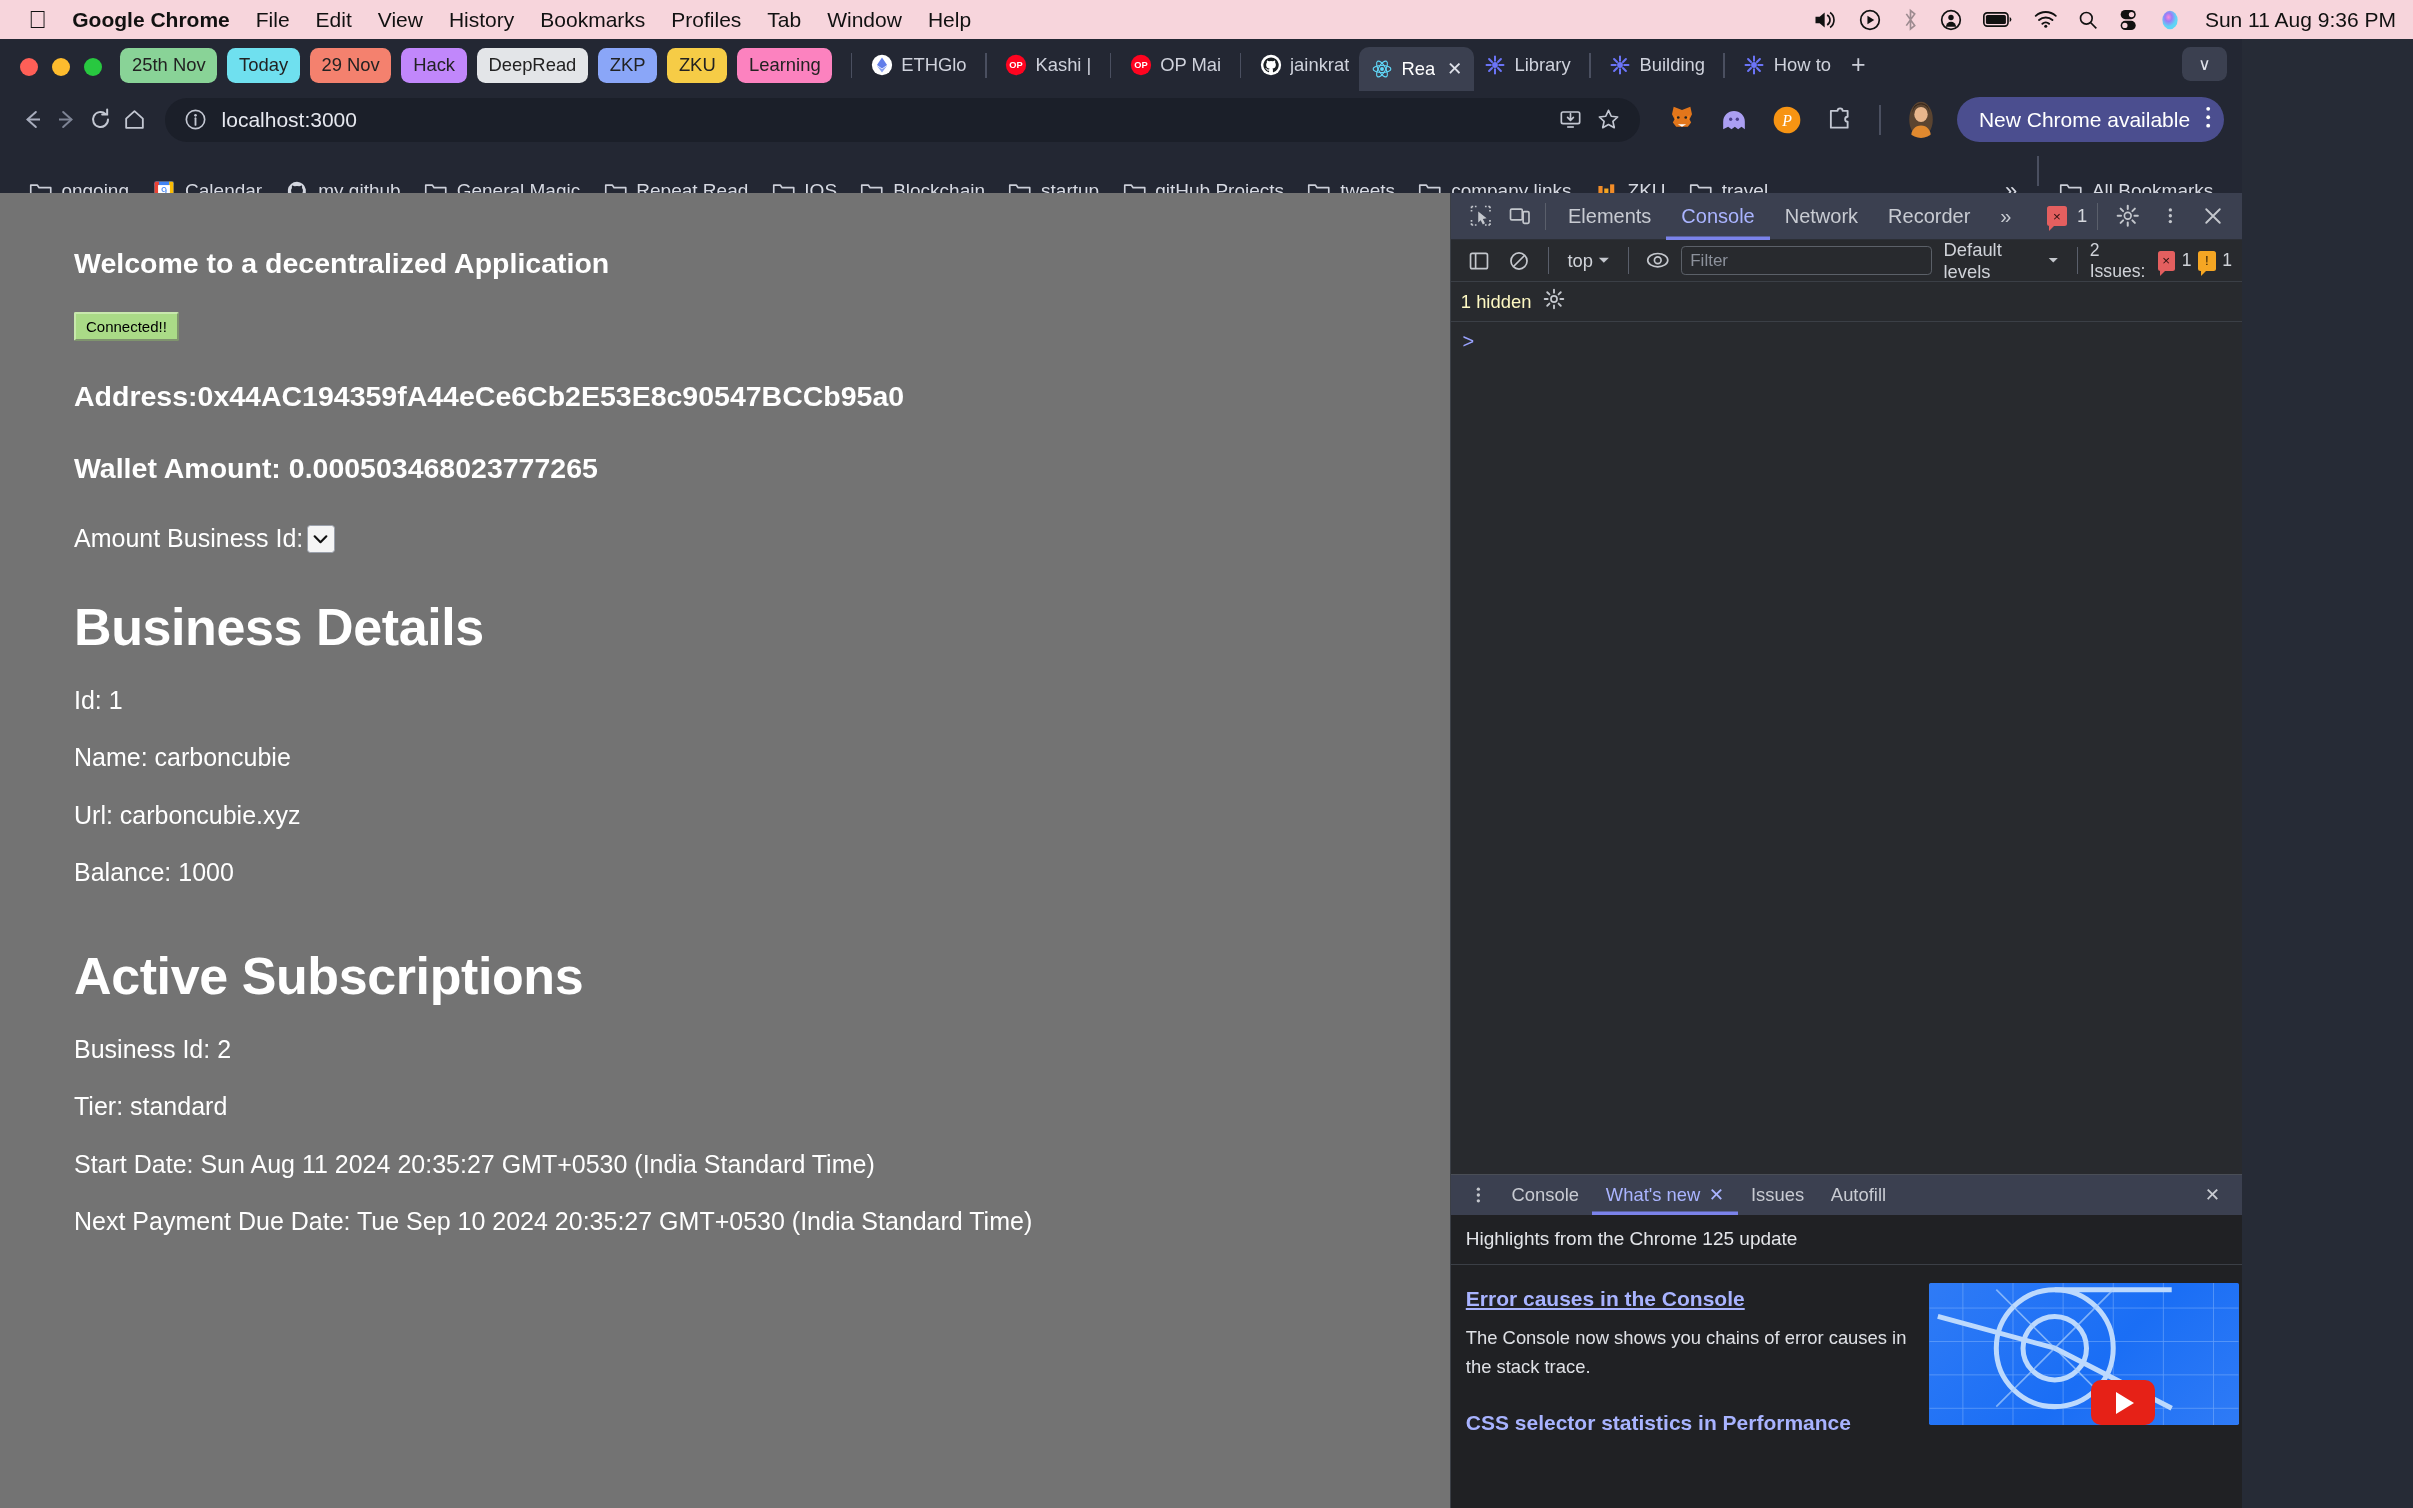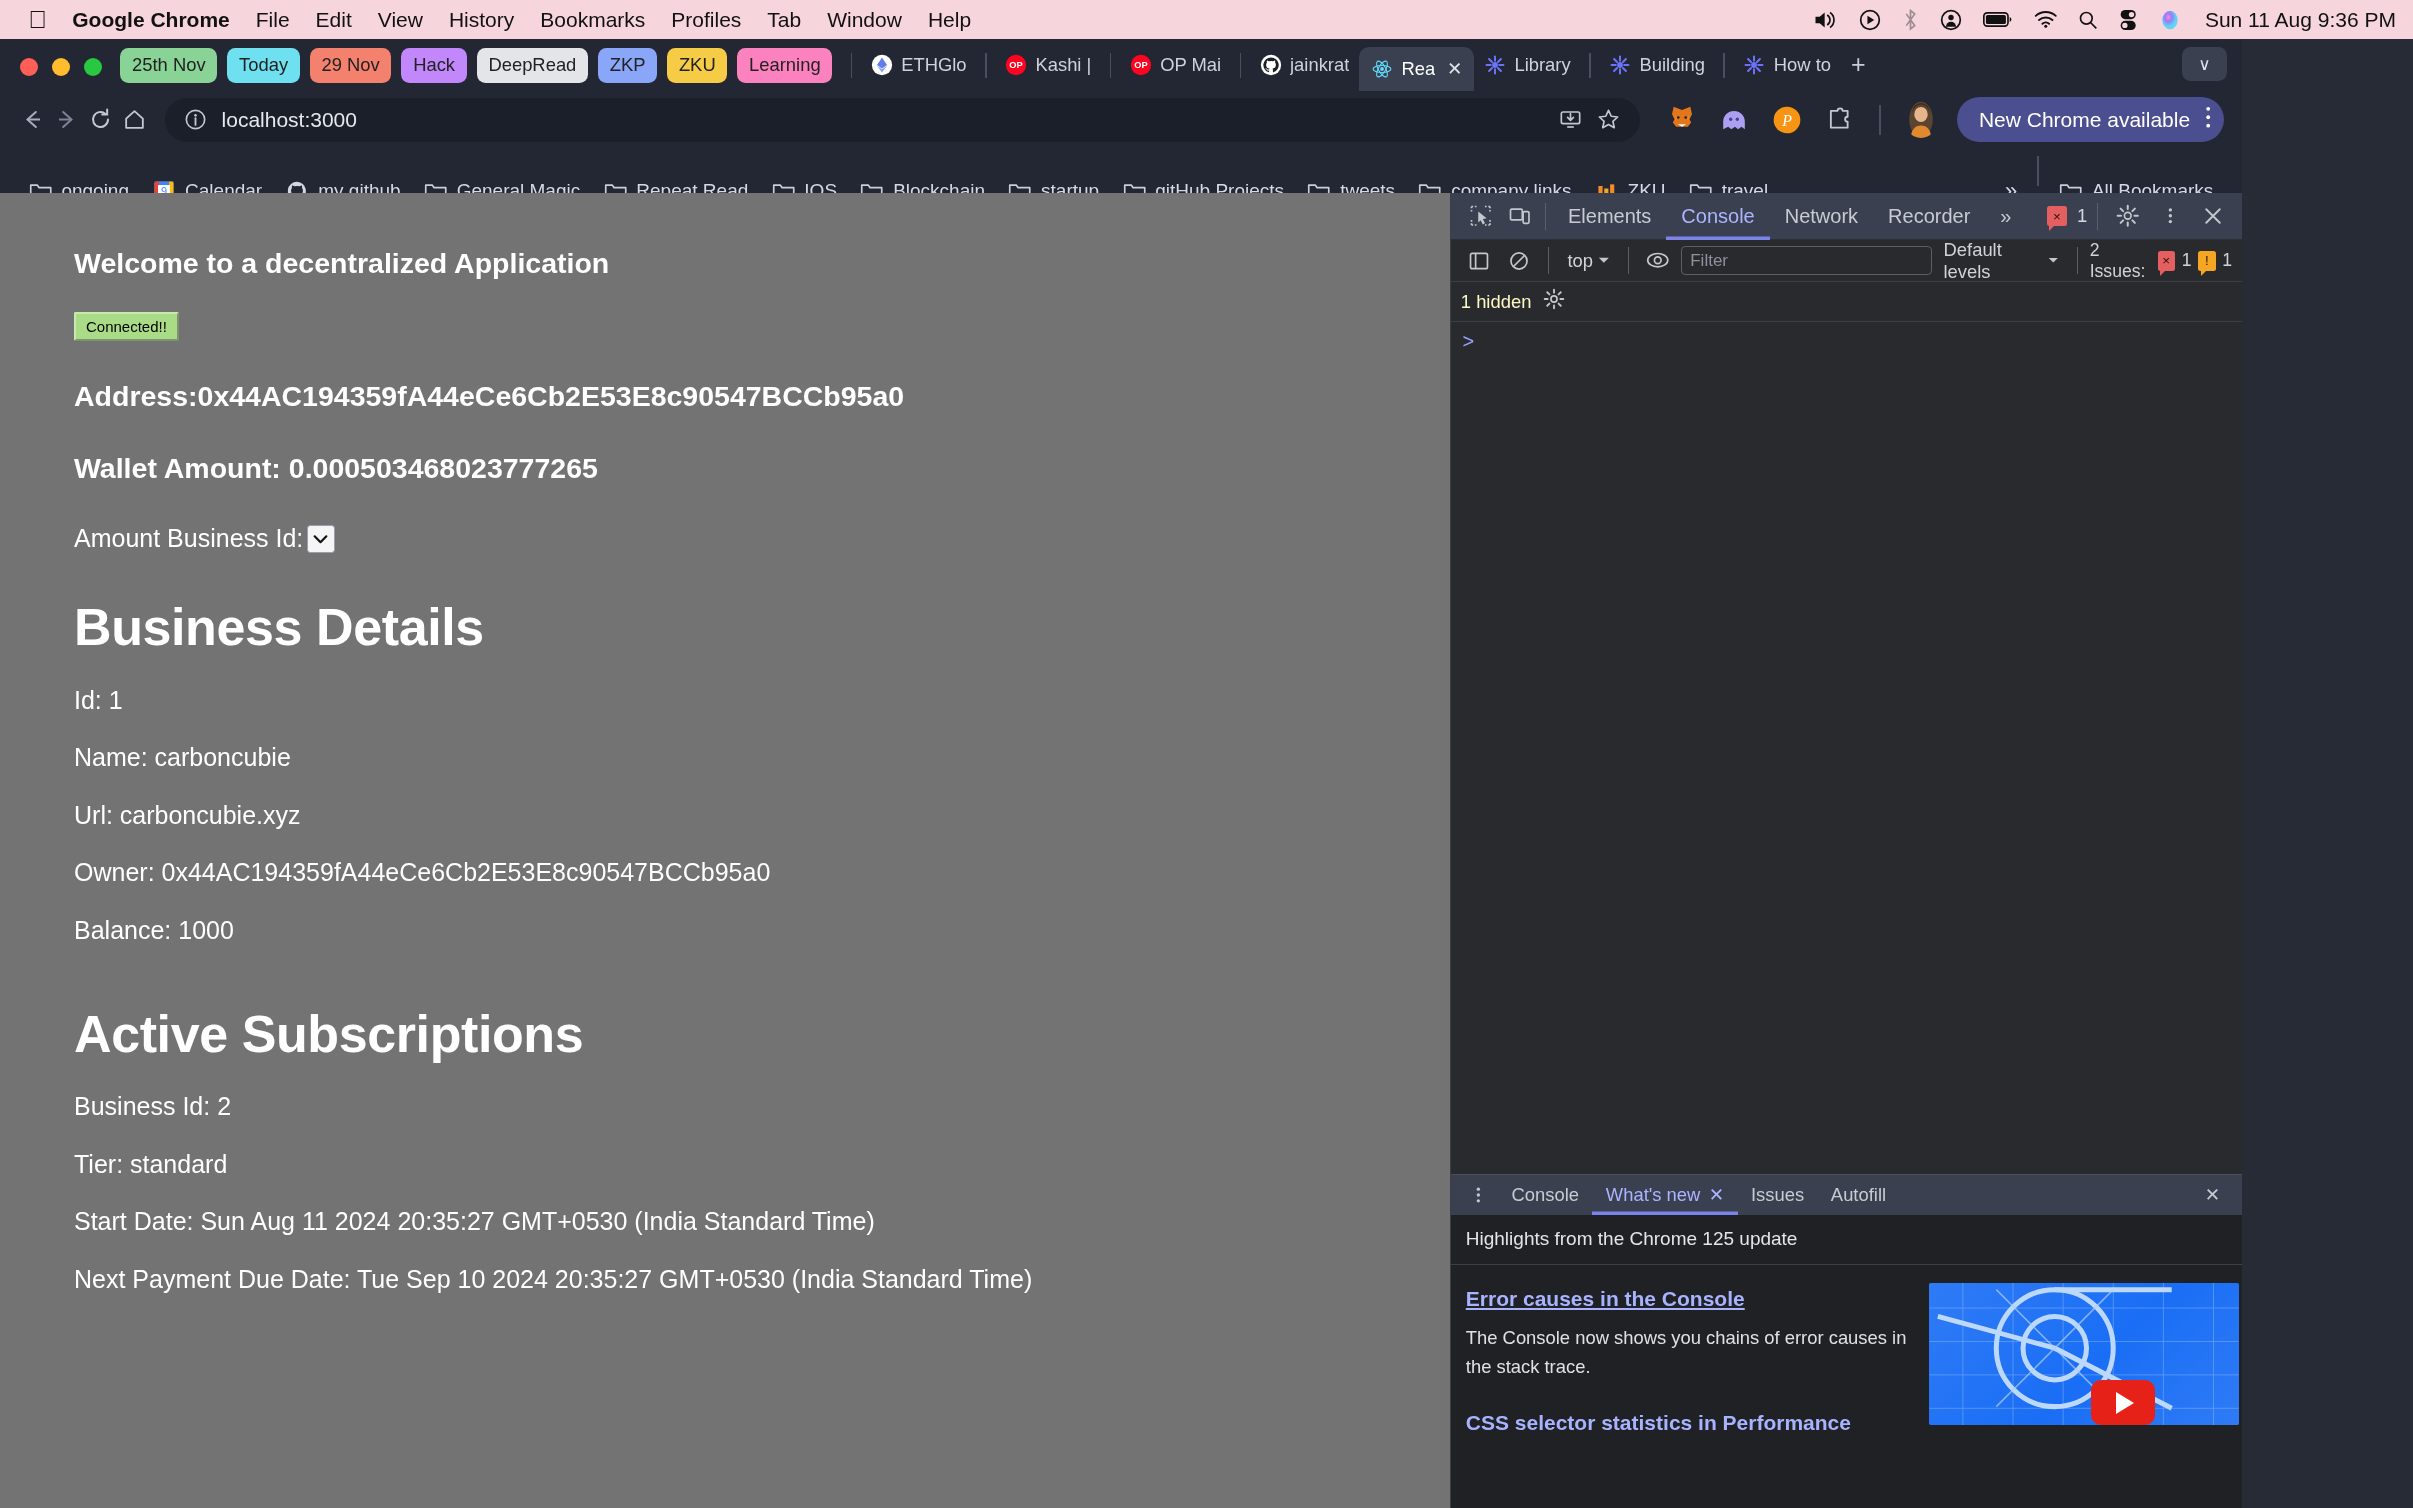--- a/index.html
+++ b/index.html
@@ -612,21 +612,20 @@
           <svg width="17" height="11.7" viewBox="0 0 20 14">
               <path d="M3 4l7 7 7-7" stroke="#111" stroke-width="2.6" fill="none" stroke-linecap="round" stroke-linejoin="round"></path>
             </svg>
         </span>
       </div>
 
       <h1>Business Details</h1>
       <div class="line">Id: 1</div>
       <div class="line">Name: carboncubie</div>
       <div class="line">Url: carboncubie.xyz</div>
-      <div class="line">Owner: 0x44AC194359fA44eCe6Cb2E53E8c90547BCCb95a0</div>
       <div class="line">Balance: 1000</div>
 
       <h1 class="subs">Active Subscriptions</h1>
       <div class="line">Business Id: 2</div>
       <div class="line">Tier: standard</div>
       <div class="line">Start Date: Sun Aug 11 2024 20:35:27 GMT+0530 (India Standard Time)</div>
       <div class="line">Next Payment Due Date: Tue Sep 10 2024 20:35:27 GMT+0530 (India Standard Time)</div>
     </div>
 
     <div class="devtools">

